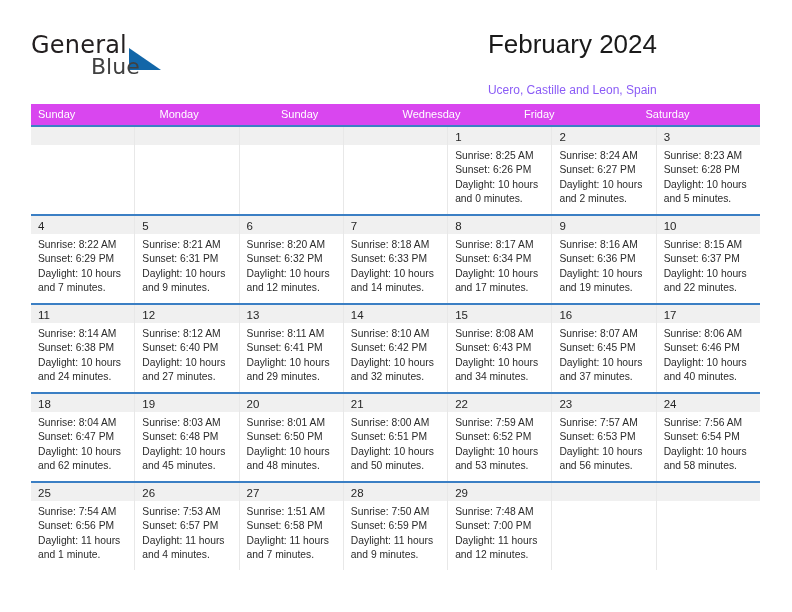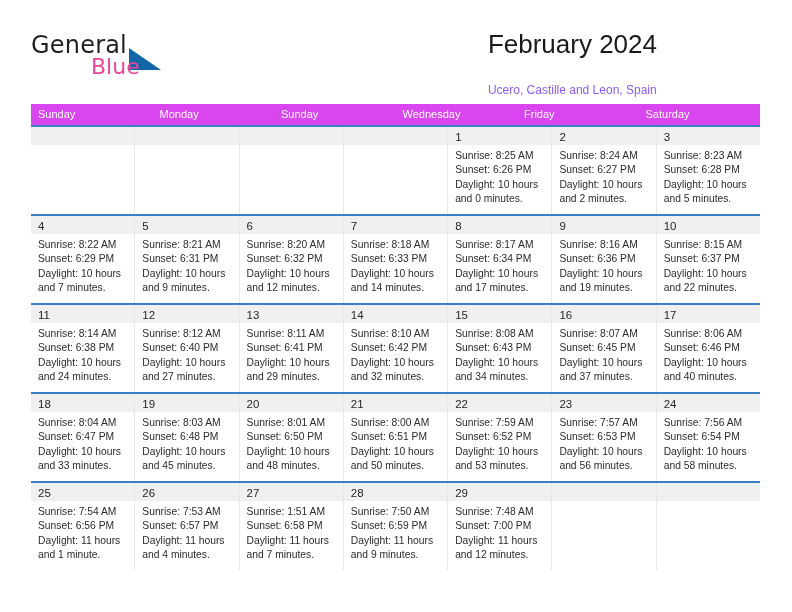--- a/index.html
+++ b/index.html
@@ -46,21 +46,21 @@
     color: #231f20;
     font-family: "DejaVu Sans", sans-serif;
     font-weight: 400;
     line-height: 26px;
   }
   .brand-blue {
     position: absolute;
     left: 60px;
     top: 23px;
     font-size: 22px;
-    color: #ec4899;
+    color: #404040;
     font-family: "DejaVu Sans", sans-serif;
     font-weight: 400;
     line-height: 24px;
   }
   .brand-triangle {
     position: absolute;
     left: 98px;
     top: 16px;
     width: 0;
     height: 0;
@@ -383,21 +383,21 @@
       </div>
     </div>
 
     <div class="week-row">
       <div class="day-cell">
         <div class="day-number-band"><span class="day-number">18</span></div>
         <div class="day-body">
           <div>Sunrise: 8:04 AM</div>
           <div>Sunset: 6:47 PM</div>
           <div>Daylight: 10 hours</div>
-          <div>and 33 minutes.</div>
+          <div>and 62 minutes.</div>
         </div>
       </div>
       <div class="day-cell">
         <div class="day-number-band"><span class="day-number">19</span></div>
         <div class="day-body">
           <div>Sunrise: 8:03 AM</div>
           <div>Sunset: 6:48 PM</div>
           <div>Daylight: 10 hours</div>
           <div>and 45 minutes.</div>
         </div>

